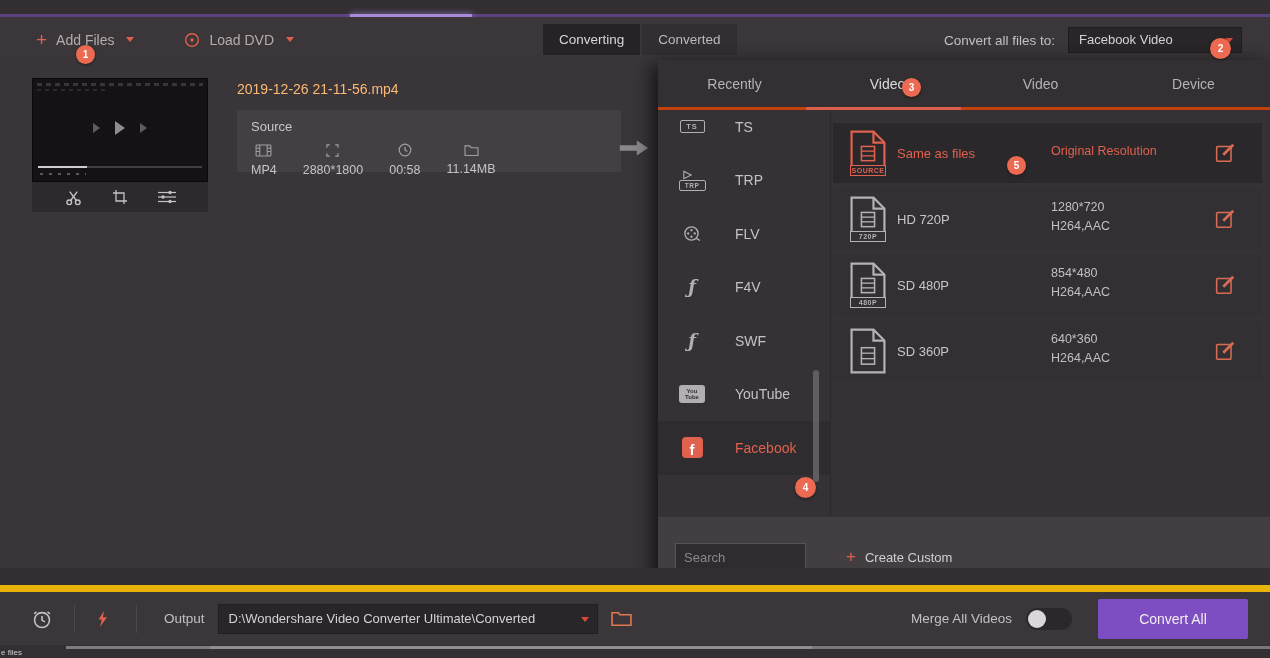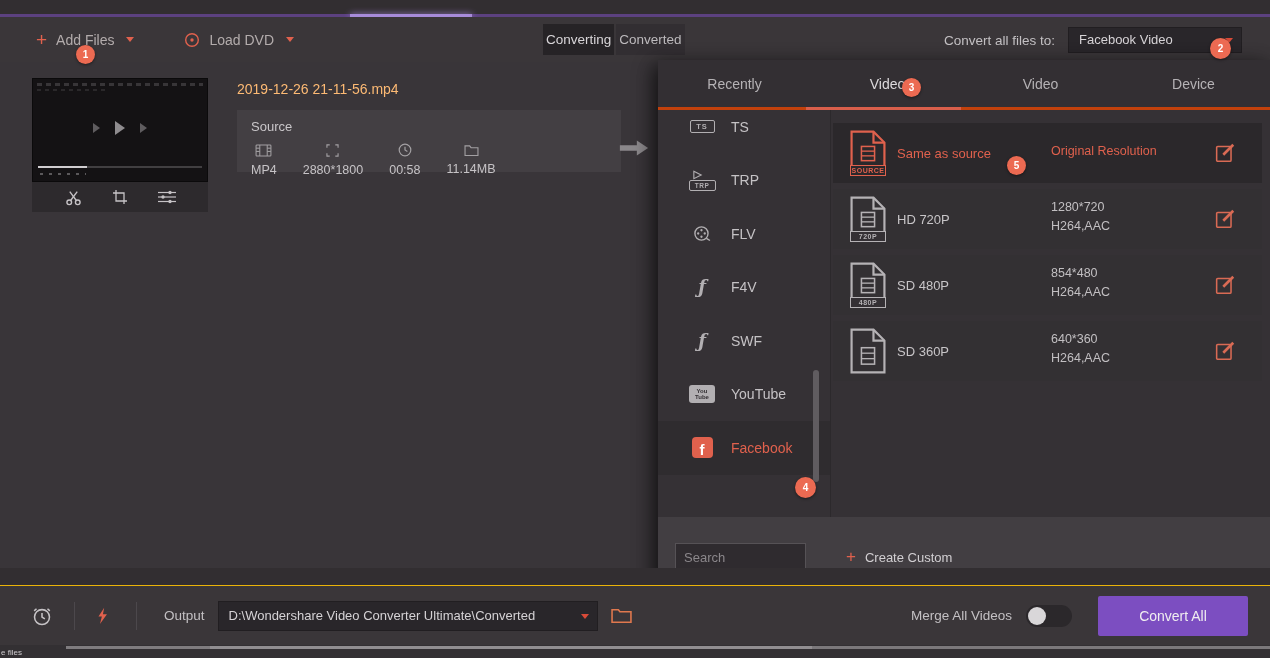--- a/index.html
+++ b/index.html
@@ -13,21 +13,21 @@
   .accentline-bright{position:absolute;left:350px;top:0;width:122px;height:3px;background:#a78bda;box-shadow:0 0 6px #a78bda;}
 
   
   .toolbar{position:absolute;left:0;top:17px;width:100%;height:45px;background:#3a3639;}
   .tb-left{position:absolute;left:36px;top:0;height:45px;display:flex;align-items:center;gap:50px;}
   .tb-btn{display:flex;align-items:center;gap:9px;color:#b3acac;font-size:14px;cursor:default;}
   .plus{color:#e0614d;font-size:19px;font-weight:400;line-height:14px;}
   .caret{width:0;height:0;border-left:4.5px solid transparent;border-right:4.5px solid transparent;border-top:5.5px solid #e0614d;margin-left:3px;}
   .disc{color:#e0614d;display:flex;}
   .view-tabs{position:absolute;left:543px;top:7px;display:flex;gap:2px;}
-  .vtab{height:31px;line-height:31px;padding:0 3px;font-size:13.5px;background:#322e32;color:#bdbabd;}
+  .vtab{height:31px;line-height:31px;padding:0 16px;font-size:13.5px;background:#322e32;color:#bdbabd;}
   .vtab.active{background:#262326;color:#d9d6d9;}
   .tb-right{position:absolute;right:28px;top:10px;display:flex;align-items:center;gap:13px;}
   .convert-to-label{font-size:13.5px;color:#c3c0c3;}
   .select-box{position:relative;width:174px;height:26px;background:#29262a;border:1px solid #211e21;
               line-height:24px;padding-left:10px;font-size:13px;color:#d6d3d6;}
   .select-box .caret{position:absolute;right:8px;top:10px;border-top-color:#d84a38;}
 
   
   .thumb{position:absolute;left:32px;top:78px;width:176px;height:104px;background:#141214;border:1px solid #0b0a0b;}
   .t-dash1{position:absolute;top:4px;left:4px;right:4px;height:3px;opacity:.55;
@@ -53,21 +53,21 @@
   .flow-arrow{position:absolute;left:618px;top:137px;color:#8a878a;}
 
   
   .panel{position:absolute;left:658px;top:60px;width:612px;height:523px;background:#353135;
          box-shadow:-6px 4px 18px rgba(0,0,0,.45),0 8px 18px rgba(0,0,0,.4);}
   .panel-tabs{position:relative;height:50px;background:#332f33;display:flex;border-bottom:3px solid #c2410c;}
   .ptab{flex:1;display:flex;align-items:center;justify-content:center;font-size:14px;color:#b5b2b5;}
   .ptab.active{color:#dcd9dc;}
   .ptab-underline{position:absolute;left:148px;bottom:-3px;width:155px;height:3px;background:#d95f4b;}
   .format-col{position:absolute;left:0;top:50px;width:173px;bottom:66px;overflow:hidden;border-right:1px solid #2c292c;}
-  .f-row{height:53.5px;display:flex;align-items:center;padding-left:30px;gap:15px;color:#b2afb2;}
+  .f-row{height:53.5px;display:flex;align-items:center;padding-left:20px;gap:29px;color:#b2afb2;}
   .f-row:first-child{margin-top:-10px;}
   .f-label{font-size:14px;color:#c5c2c5;}
   .f-ico{width:28px;display:flex;justify-content:center;align-items:center;}
   .f-row.active{background:rgba(0,0,0,.10);}
   .f-row.active .f-label{color:#e0614d;}
   .tsbox{width:25px;height:13px;border:1.5px solid currentColor;border-radius:2px;font-size:7.5px;font-weight:bold;
          letter-spacing:1px;display:flex;align-items:center;justify-content:center;color:#b2afb2;}
   .trp{position:relative;width:27px;height:21px;color:#b2afb2;}
   .trp svg{position:absolute;top:0;left:3px;}
   .trp .tag{position:absolute;bottom:0;left:0;width:27px;height:11px;border:1px solid currentColor;border-radius:2px;
@@ -97,21 +97,21 @@
   .panel-footer{position:absolute;left:0;right:0;bottom:0;height:66px;background:#423e42;}
   .search-input{position:absolute;left:17px;top:26px;width:131px;height:28px;background:#2f2b2f;border:1px solid #565256;
                 color:#d0cdd0;font-size:13px;padding:0 8px;font-family:"Liberation Sans",sans-serif;outline:none;}
   .search-input::placeholder{color:#8b878b;}
   .create-custom{position:absolute;left:188px;top:26px;height:28px;display:flex;align-items:center;gap:9px;}
   .create-custom .plus{font-size:17px;}
   .create-custom-label{font-size:13px;color:#d2cfd2;}
 
   
   .predock{position:absolute;left:0;top:568px;width:100%;height:17px;background:#322e31;}
-  .bottombar{position:absolute;left:0;top:585px;width:100%;height:60px;background:#3a3639;border-top:1px solid #eab308;
+  .bottombar{position:absolute;left:0;top:585px;width:100%;height:60px;background:#3a3639;border-top:7px solid #eab308;
              display:flex;align-items:center;padding-left:31px;}
   .icon-btn{display:flex;align-items:center;justify-content:center;color:#c6c3c6;}
   .vdiv{width:1px;height:28px;background:#4c484c;}
   .alarm-btn{margin-right:21px;}
   .bolt-btn{color:#e0614d;margin:0 27px 0 21px;}
   .output-label{font-size:13.5px;color:#c3c0c3;margin:0 13px 0 27px;}
   .output-field{position:relative;width:380px;height:30px;background:#29262a;border:1px solid #211e21;line-height:28px;
                 font-size:13px;color:#d5d2d5;padding:0 26px 0 10px;white-space:nowrap;overflow:hidden;}
   .output-field .caret{position:absolute;right:8px;top:12px;border-top-color:#d84a38;}
   .folder-btn{color:#e0784e;margin-left:13px;}
@@ -330,21 +330,21 @@
         <span class="preset-icon">
           <svg width="38" height="46" viewBox="0 0 34 42" fill="none" stroke="currentColor" stroke-width="2">
             <path d="M2 1.5h20l10 10V40.5H2z"></path>
               <path d="M22 1.5v10h10"></path>
             <rect x="11" y="15" width="12" height="13" stroke-width="1.4"></rect>
             <line x1="11" y1="19.3" x2="23" y2="19.3" stroke-width="1.2"></line>
             <line x1="11" y1="23.6" x2="23" y2="23.6" stroke-width="1.2"></line>
           </svg>
           <span class="doc-tag">SOURCE</span>
         </span>
-        <span class="p-name">Same as source</span>
+        <span class="p-name">Same as files</span>
         <span class="p-line1">Original Resolution</span>
         <span class="p-edit">
           <svg width="21" height="21" viewBox="0 0 19 19" fill="none" stroke="currentColor" stroke-width="1.4">
             <rect x="1.5" y="4" width="13" height="13.5" rx="1"></rect>
               <path d="M7.5 11.5L16.5 2.5" stroke-width="2.4"></path>
           </svg>
         </span>
       </div>
       <div class="p-row">
         <span class="preset-icon">

